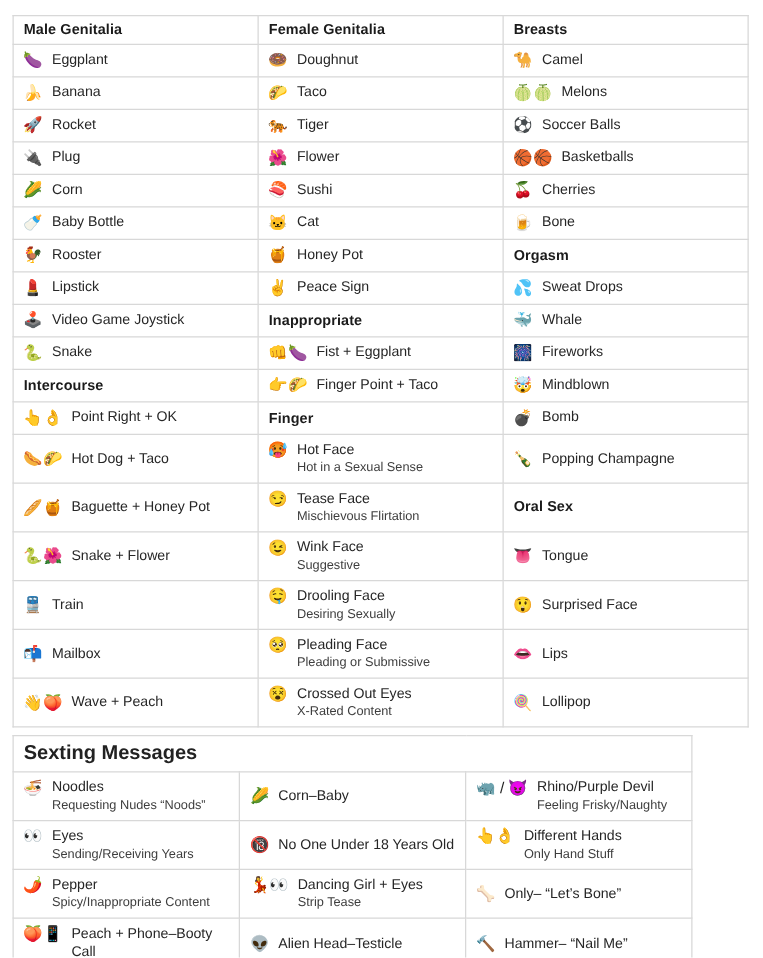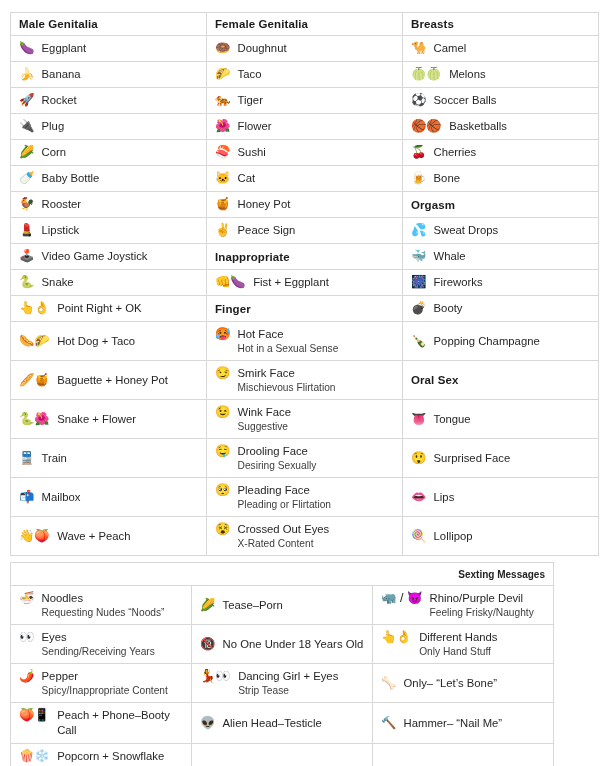--- a/index.html
+++ b/index.html
@@ -59,23 +59,23 @@
   .sub {
     font-size: 10.2px;
     line-height: 13px;
     color: #3d3d3d;
     margin-top: 0px;
   }
   .entry-body {
     min-width: 0;
   }
   .section-title {
-    text-align: right;
+    text-align: left;
     font-weight: bold;
-    font-size: 10px;
+    font-size: 16px;
     padding: 6px 4px;
   }
 </style>
 </head>
 <body>
 
 <div class="sheet">
   <table class="grid">
     <tbody>
         <tr>
@@ -334,35 +334,56 @@
             <div class="entry">
               <span class="emo">🎆</span>
               <div class="entry-body">
                 <div class="txt">Fireworks</div>
               </div>
             </div>
           </td>
         </tr>
         <tr>
           <td class="col">
+            <div class="hdr">Intercourse</div>
+          </td>
+          <td class="col">
+            <div class="entry">
+              <span class="emo">👉🌮</span>
+              <div class="entry-body">
+                <div class="txt">Finger Point + Taco</div>
+              </div>
+            </div>
+          </td>
+          <td class="col">
+            <div class="entry">
+              <span class="emo">🤯</span>
+              <div class="entry-body">
+                <div class="txt">Mindblown</div>
+              </div>
+            </div>
+          </td>
+        </tr>
+        <tr>
+          <td class="col">
             <div class="entry">
               <span class="emo">👆👌</span>
               <div class="entry-body">
                 <div class="txt">Point Right + OK</div>
               </div>
             </div>
           </td>
           <td class="col">
             <div class="hdr">Finger</div>
           </td>
           <td class="col">
             <div class="entry">
               <span class="emo">💣</span>
               <div class="entry-body">
-                <div class="txt">Booty</div>
+                <div class="txt">Bomb</div>
               </div>
             </div>
           </td>
         </tr>
         <tr>
           <td class="col">
             <div class="entry">
               <span class="emo">🌭🌮</span>
               <div class="entry-body">
                 <div class="txt">Hot Dog + Taco</div>
@@ -393,21 +414,21 @@
               <span class="emo">🥖🍯</span>
               <div class="entry-body">
                 <div class="txt">Baguette + Honey Pot</div>
               </div>
             </div>
           </td>
           <td class="col">
             <div class="entry">
               <span class="emo">😏</span>
               <div class="entry-body">
-                <div class="txt">Smirk Face</div>
+                <div class="txt">Tease Face</div>
                 <div class="sub">Mischievous Flirtation</div>
               </div>
             </div>
           </td>
           <td class="col">
             <div class="hdr">Oral Sex</div>
           </td>
         </tr>
         <tr>
           <td class="col">
@@ -470,21 +491,21 @@
               <div class="entry-body">
                 <div class="txt">Mailbox</div>
               </div>
             </div>
           </td>
           <td class="col">
             <div class="entry">
               <span class="emo">🥺</span>
               <div class="entry-body">
                 <div class="txt">Pleading Face</div>
-                <div class="sub">Pleading or Flirtation</div>
+                <div class="sub">Pleading or Submissive</div>
               </div>
             </div>
           </td>
           <td class="col">
             <div class="entry">
               <span class="emo">👄</span>
               <div class="entry-body">
                 <div class="txt">Lips</div>
               </div>
             </div>
@@ -531,21 +552,21 @@
               <div class="entry-body">
                 <div class="txt">Noodles</div>
                 <div class="sub">Requesting Nudes “Noods”</div>
               </div>
             </div>
           </td>
           <td class="col">
             <div class="entry">
               <span class="emo">🌽</span>
               <div class="entry-body">
-                <div class="txt">Tease–Porn</div>
+                <div class="txt">Corn–Baby</div>
               </div>
             </div>
           </td>
           <td class="col">
             <div class="entry">
               <span class="emo">🦏 / 😈</span>
               <div class="entry-body">
                 <div class="txt">Rhino/Purple Devil</div>
                 <div class="sub">Feeling Frisky/Naughty</div>
               </div>

